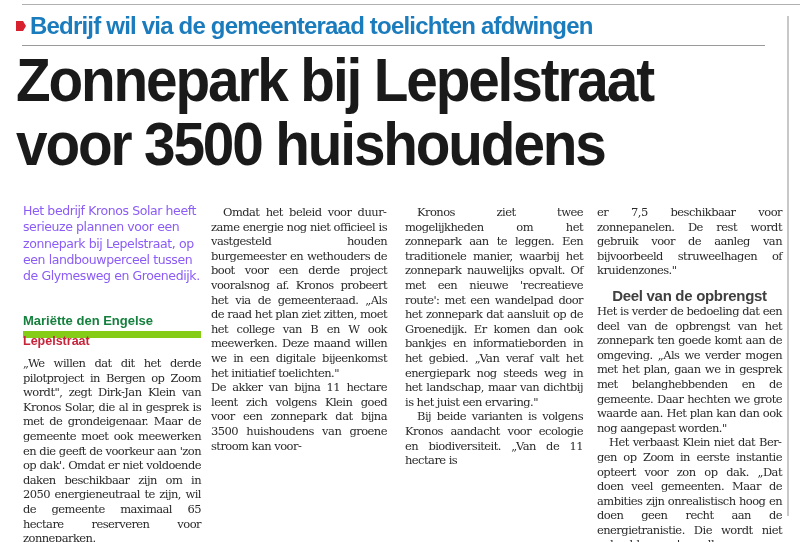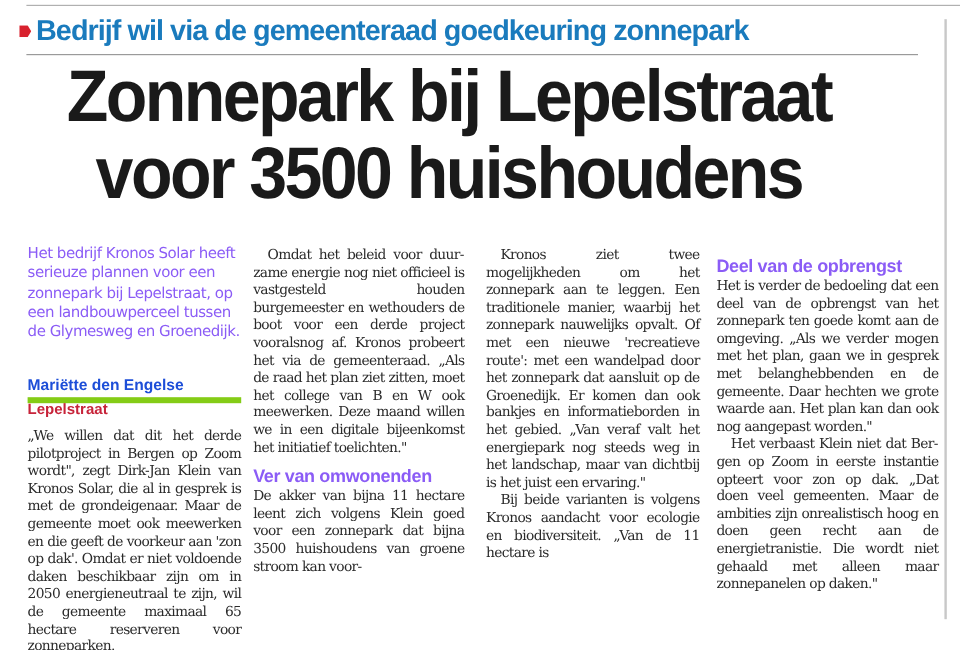--- a/index.html
+++ b/index.html
@@ -17,86 +17,86 @@
     font-size: 24px; letter-spacing: -0.8px; color: #1a7bbd; white-space: nowrap;
   }
   .kicker .marker {
     width: 10px; height: 10px; background: #d8212e; margin-right: 4px;
     clip-path: polygon(0 0, 70% 0, 100% 50%, 70% 100%, 0 100%);
   }
   .kicker-rule { position: absolute; left: 22px; top: 45px; width: 743px; height: 1px; background: #9a9a9a; }
   .headline {
     position: absolute; left: 16px; top: 48px; width: 770px;
     font-family: "Liberation Sans", sans-serif; font-weight: bold;
-    font-size: 61px; line-height: 64px; letter-spacing: -2.3px; color: #1a1a1a; text-align: center;
+    font-size: 61px; line-height: 64px; letter-spacing: -2.3px; color: #1a1a1a;
   }
   .headline div { white-space: nowrap; transform: scaleX(0.93); transform-origin: left; }
   .intro {
     position: absolute; left: 23px; top: 203px; width: 185px;
     font-family: "DejaVu Sans", sans-serif; font-size: 12.5px; line-height: 16.3px;
     color: #8b5cf6; letter-spacing: -0.4px;
   }
   .byline {
     position: absolute; left: 23px; top: 313px; width: 178px;
-    font-family: "Liberation Sans", sans-serif; font-weight: bold; font-size: 13px; color: #1d4ed8;
-    padding-bottom: 3px; border-bottom: 5px solid #84cc16;
+    font-family: "Liberation Sans", sans-serif; font-weight: bold; font-size: 13px; color: #15803d;
+    padding-bottom: 3px; border-bottom: 7px solid #84cc16;
   }
   .dateline {
     position: absolute; left: 23px; top: 334px;
     font-family: "Liberation Sans", sans-serif; font-weight: bold; font-size: 12.5px; color: #c7243a;
   }
   .col {
     position: absolute; font-family: "DejaVu Serif", serif; font-size: 11.5px;
     line-height: 14.6px; color: #2a2a2a; text-align: justify; letter-spacing: -0.55px;
     hyphens: manual;
   }
   .col p { margin: 0; }
   .col p.indent { text-indent: 12px; }
   .col h3 {
     margin: 20px 0 0 0; font-family: "Liberation Sans", sans-serif; font-weight: bold;
-    font-size: 15px; line-height: 16px; color: #8b5cf6; letter-spacing: -0.3px; text-align: left;
+    font-size: 15px; line-height: 16px; color: #404040; letter-spacing: -0.3px; text-align: center;
   }
   .c1 { left: 23px; top: 356px; width: 178px; }
   .c2 { left: 211px; top: 205px; width: 176px; }
   .c3 { left: 405px; top: 205px; width: 178px; }
   .c4 { left: 597px; top: 205px; width: 185px; }
 </style>
 </head>
 <body>
 
 <div class="top-rule"></div>
 <div class="right-rule"></div>
 
 <div class="kicker">
   <span class="marker"></span>
-  <span>Bedrijf wil via de gemeenteraad goedkeuring zonnepark</span>
+  <span>Bedrijf wil via de gemeenteraad toelichten afdwingen</span>
 </div>
 <div class="kicker-rule"></div>
 
 <div class="headline">
   <div>Zonnepark bij Lepelstraat</div>
   <div>voor 3500 huishoudens</div>
 </div>
 
 <div class="intro">Het bedrijf Kronos Solar heeft serieuze plannen voor een zonnepark bij Lepelstraat, op een landbouwperceel tussen de Glymesweg en Groenedijk.</div>
 <div class="byline">Mariëtte den Engelse</div>
 <div class="dateline">Lepelstraat</div>
 
 <div class="col c1">
   <p>„We willen dat dit het derde pilot­project in Bergen op Zoom wordt", zegt Dirk-Jan Klein van Kronos Solar, die al in gesprek is met de grondeigenaar. Maar de gemeente moet ook meewerken en die geeft de voorkeur aan 'zon op dak'. Om­dat er niet voldoende daken be­schikbaar zijn om in 2050 energie­neutraal te zijn, wil de gemeente maximaal 65 hectare reserveren voor zonneparken.</p>
 </div>
 
 <div class="col c2">
   <p class="indent">Omdat het beleid voor duur­zame energie nog niet officieel is vastgesteld houden burgemeester en wethouders de boot voor een derde project vooralsnog af. Kro­nos probeert het via de gemeente­raad. „Als de raad het plan ziet zit­ten, moet het college van B en W ook meewerken. Deze maand wil­len we in een digitale bijeenkomst het initiatief toelichten."</p>
-  <h3 style="margin-top:10px">Ver van omwonenden</h3>
   <p>De akker van bijna 11 hectare leent zich volgens Klein goed voor een zonnepark dat bijna 3500 huishou­dens van groene stroom kan voor-</p>
 </div>
 
 <div class="col c3">
   <p class="indent">Kronos ziet twee mogelijkheden om het zonnepark aan te leggen. Een traditionele manier, waarbij het zonnepark nauwelijks opvalt. Of met een nieuwe 'recreatieve route': met een wandelpad door het zonnepark dat aansluit op de Groenedijk. Er komen dan ook bankjes en informatieborden in het gebied. „Van veraf valt het energiepark nog steeds weg in het landschap, maar van dichtbij is het juist een ervaring."</p>
   <p class="indent">Bij beide varianten is volgens Kronos aandacht voor ecologie en biodiversiteit. „Van de 11 hectare is</p>
 </div>
 
 <div class="col c4">
+  <p>er 7,5 beschikbaar voor zonnepane­len. De rest wordt gebruik voor de aanleg van bijvoorbeeld struweel­hagen of kruidenzones."</p>
   <h3 style="margin-top:10px">Deel van de opbrengst</h3>
   <p>Het is verder de bedoeling dat een deel van de opbrengst van het zon­nepark ten goede komt aan de om­geving. „Als we verder mogen met het plan, gaan we in gesprek met belanghebbenden en de gemeente. Daar hechten we grote waarde aan. Het plan kan dan ook nog aange­past worden."</p>
   <p class="indent">Het verbaast Klein niet dat Ber­gen op Zoom in eerste instantie opteert voor zon op dak. „Dat doen veel gemeenten. Maar de ambities zijn onrealistisch hoog en doen geen recht aan de energietranistie. Die wordt niet gehaald met alleen maar zonnepanelen op daken."</p>
 </div>
 
 </body></html>

